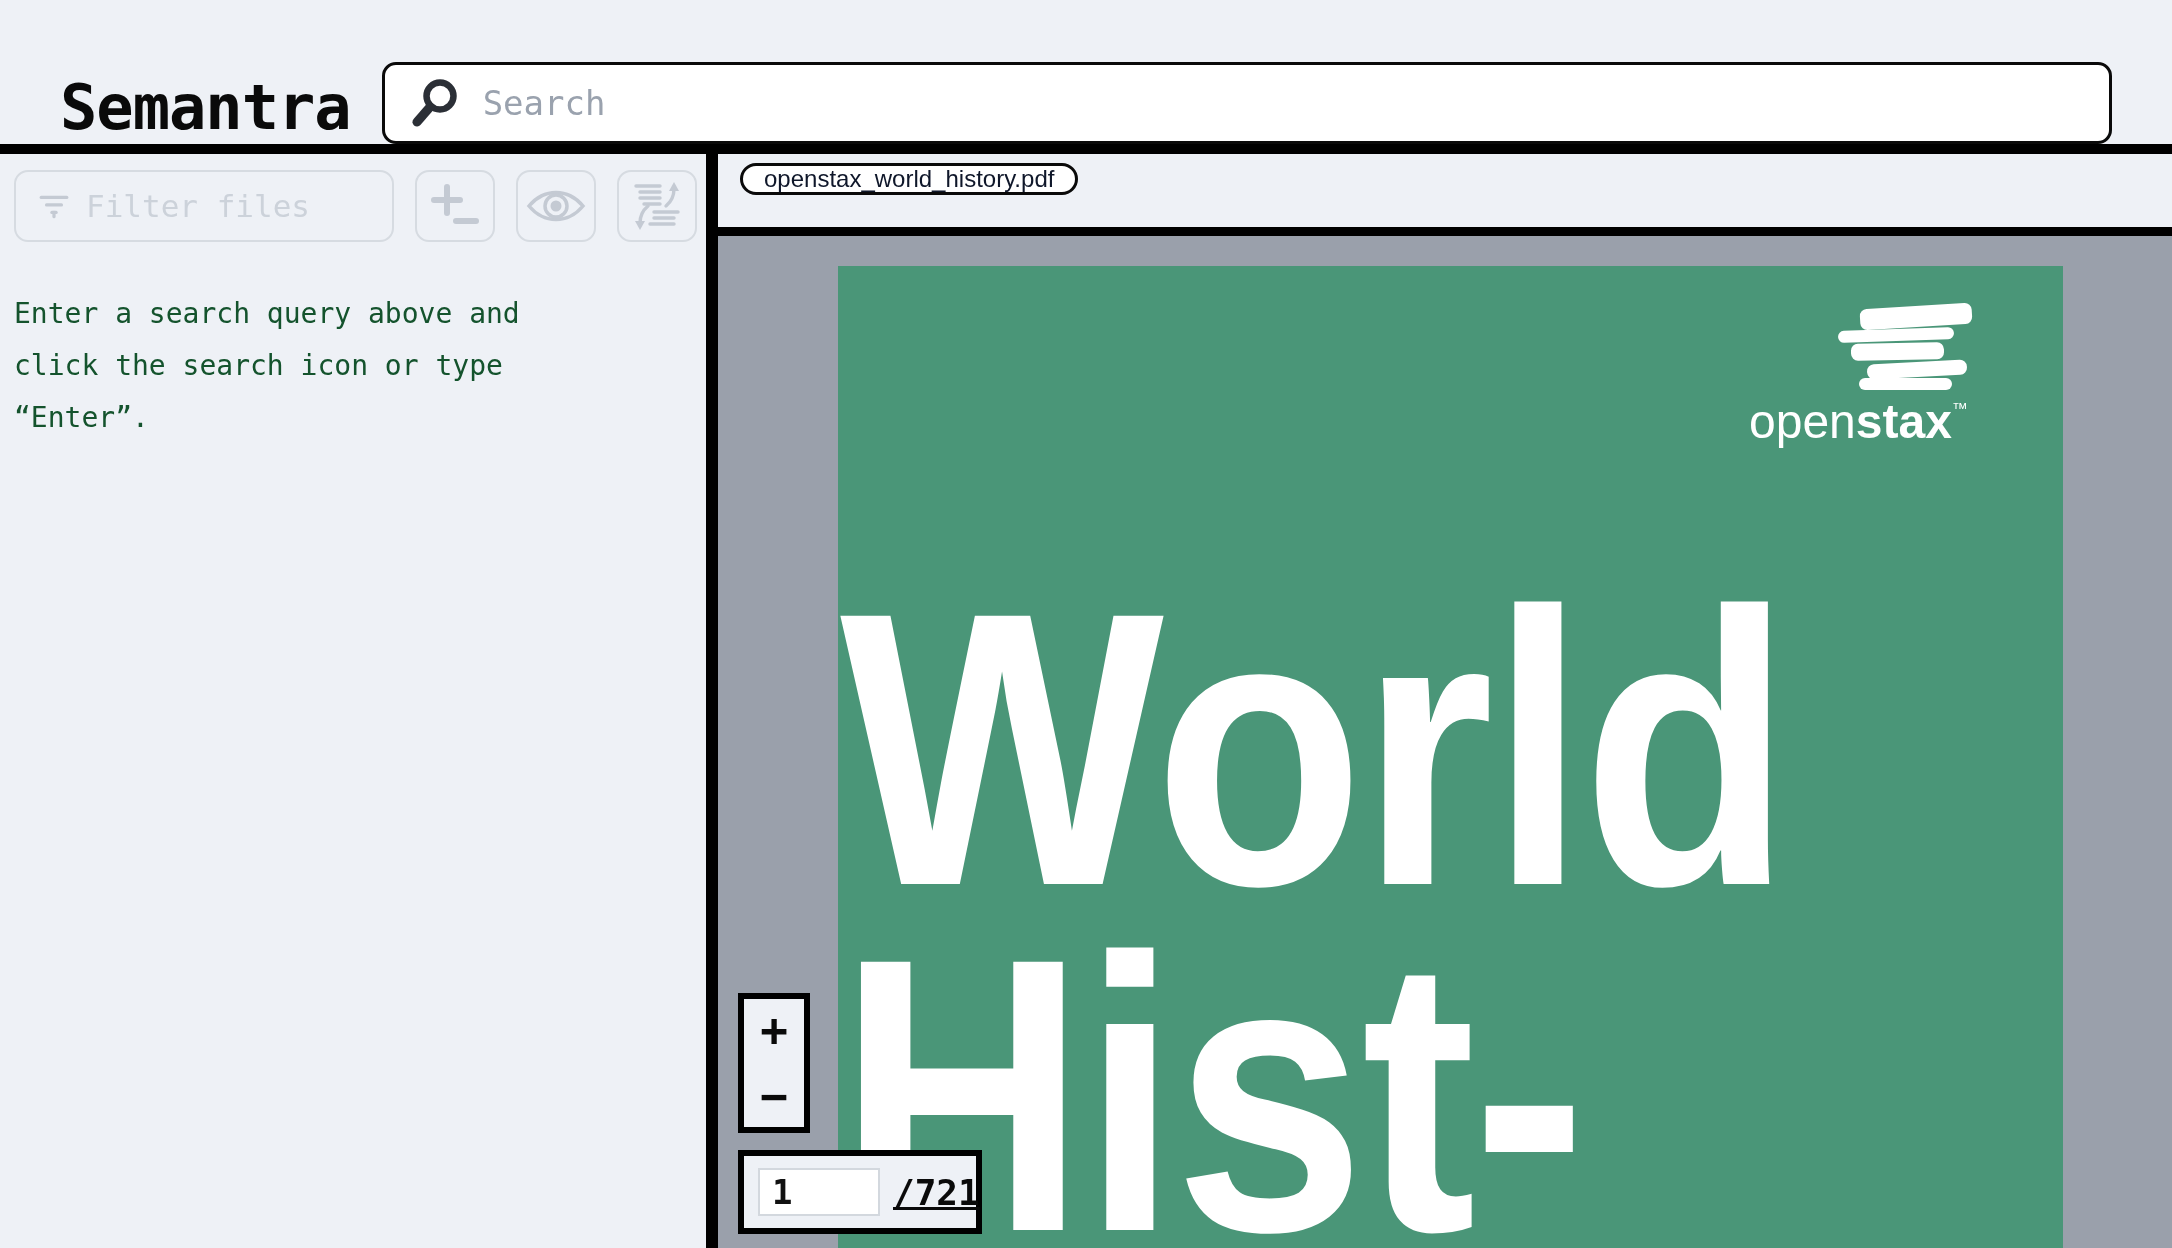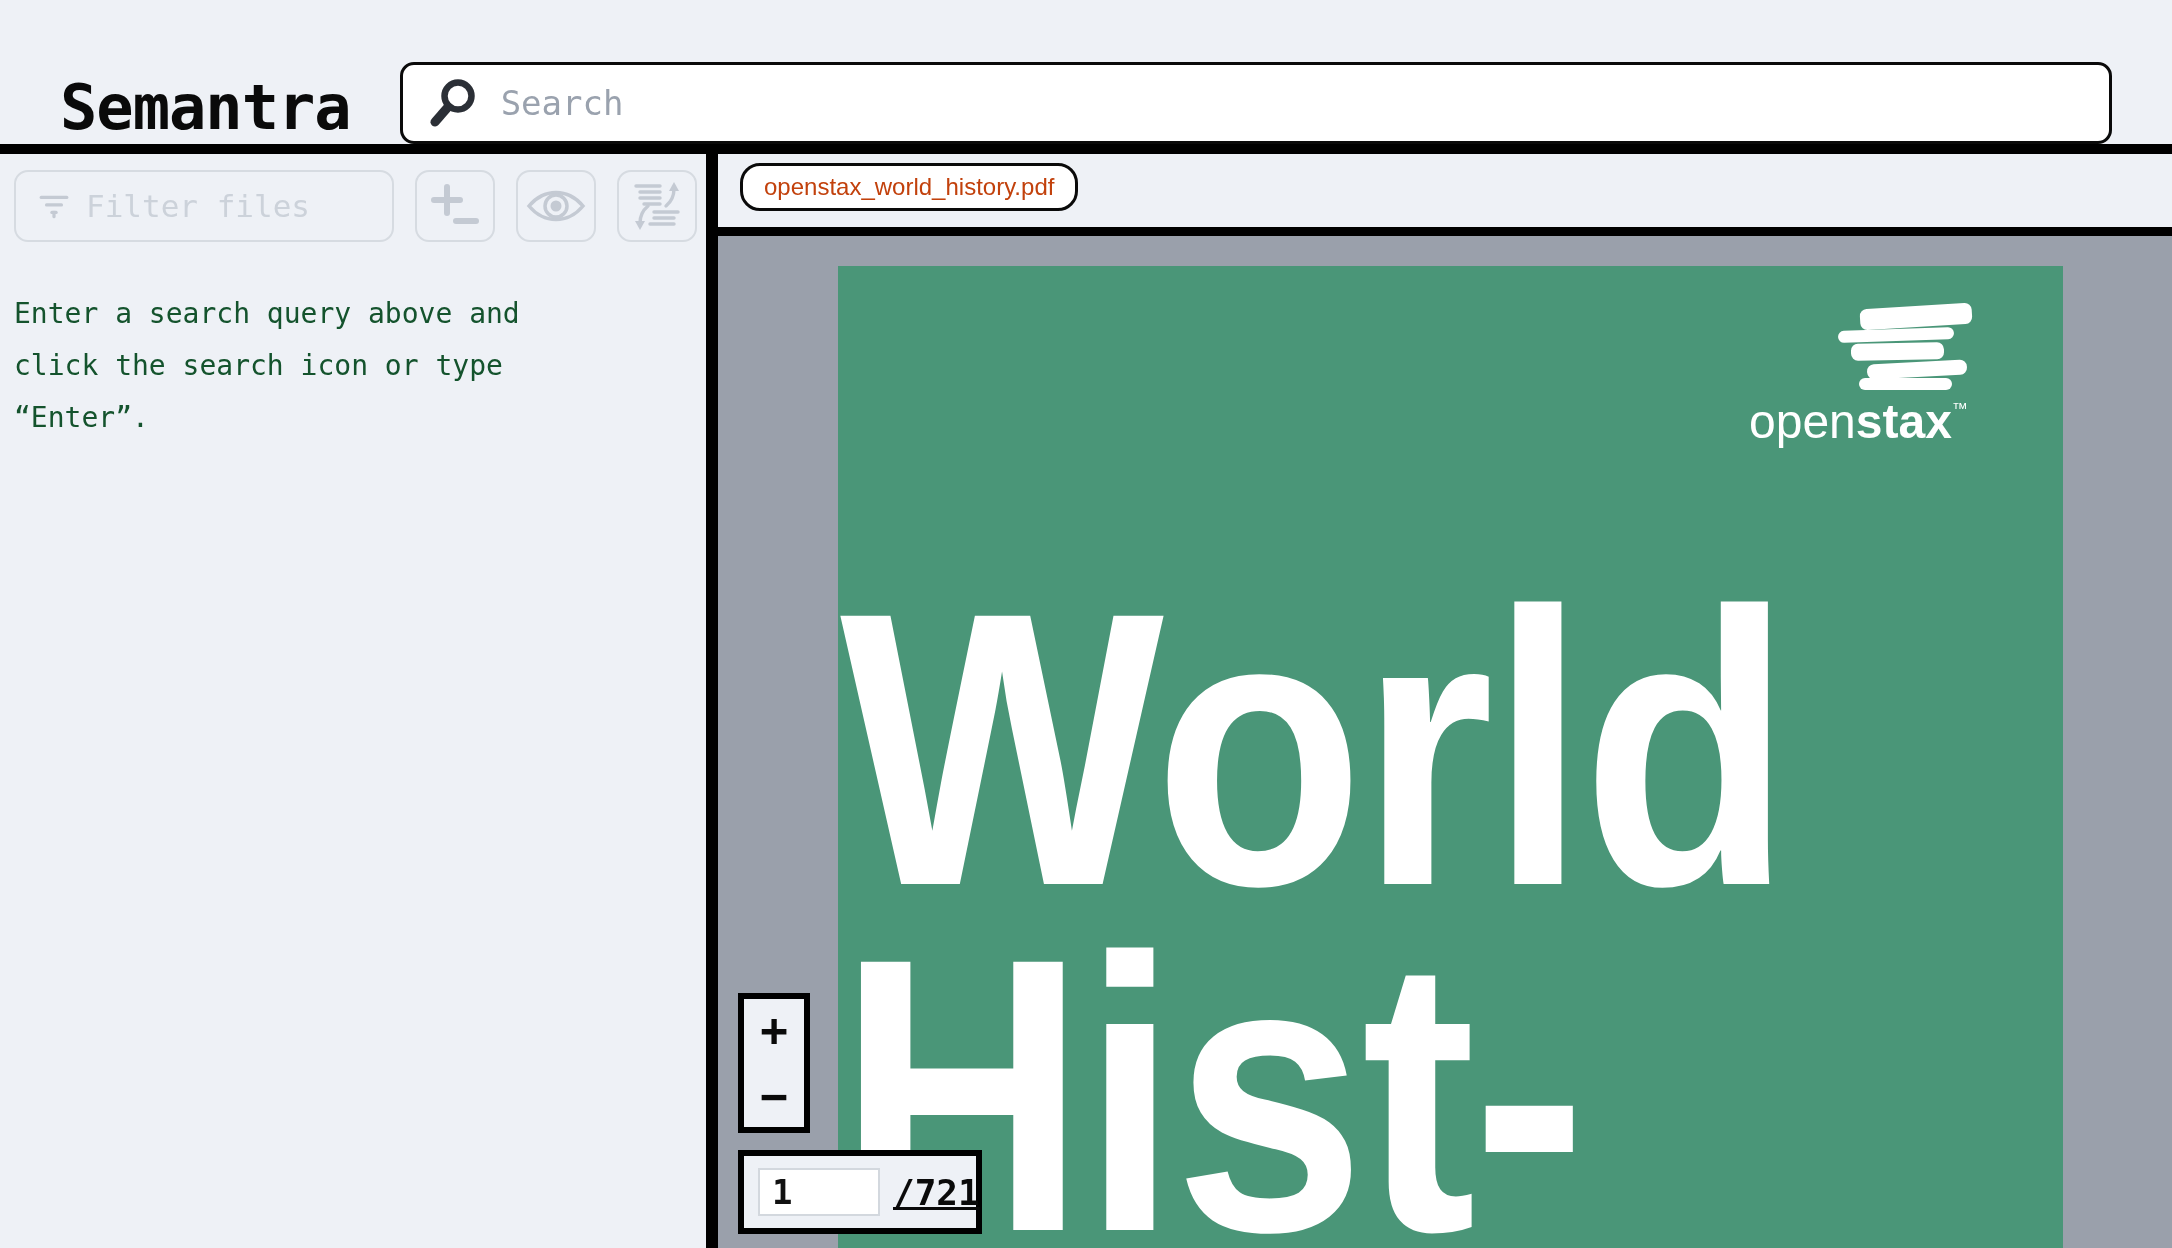--- a/index.html
+++ b/index.html
@@ -15,21 +15,21 @@
     height: 144px; flex: 0 0 144px;
     display: flex; align-items: flex-end;
     background: #eef1f6;
     padding: 0 60px;
   }
   .logo {
     font-size: 62px; font-weight: 700; color: #0a0a0a;
     letter-spacing: -1px; white-space: nowrap;
   }
   .searchbar {
-    margin-left: 49px; flex: 1; height: 82px;
+    margin-left: 31px; flex: 1; height: 82px;
     background: #ffffff; border: 3px solid #0a0a0a; border-radius: 14px;
     display: flex; align-items: center;
   }
   .searchbar svg { margin-left: 24px; flex: 0 0 auto; }
   .search-input {
     border: none; outline: none; background: transparent;
     font-family: "DejaVu Sans Mono", monospace;
     font-size: 34px; color: #222; margin-left: 22px; flex: 1; height: 60px;
   }
   .search-input::placeholder { color: #9aa2ae; }
@@ -64,25 +64,25 @@
     margin-top: 46px; width: 580px;
     font-size: 28px; line-height: 52px; color: #14532d;
   }
 
   .vdivider { width: 12px; flex: 0 0 12px; background: #000; }
 
   
   .main { flex: 1; display: flex; flex-direction: column; min-width: 0; }
   .tabbar { height: 73px; flex: 0 0 73px; background: #eef1f6; display: flex; align-items: flex-start; }
   .tab {
-    margin: 9px 0 0 22px; height: 48px;
+    margin: 9px 0 0 22px; height: 32px;
     background: #fff; border: 3px solid #0a0a0a; border-radius: 20px;
     display: flex; align-items: center; padding: 0 21px;
     font-family: "Liberation Sans", sans-serif;
-    font-size: 24px; color: #c2410c; white-space: nowrap; cursor: pointer;
+    font-size: 24px; color: #0f172a; white-space: nowrap; cursor: pointer;
   }
   .main-divider { height: 9px; flex: 0 0 9px; background: #000; }
   .viewport { flex: 1; position: relative; background: #9aa0ab; overflow: hidden; }
 
   
   .pdf-page {
     position: absolute; left: 120px; top: 30px;
     width: 1225px; height: 1400px;
     background: #4a9678; overflow: hidden;
   }

